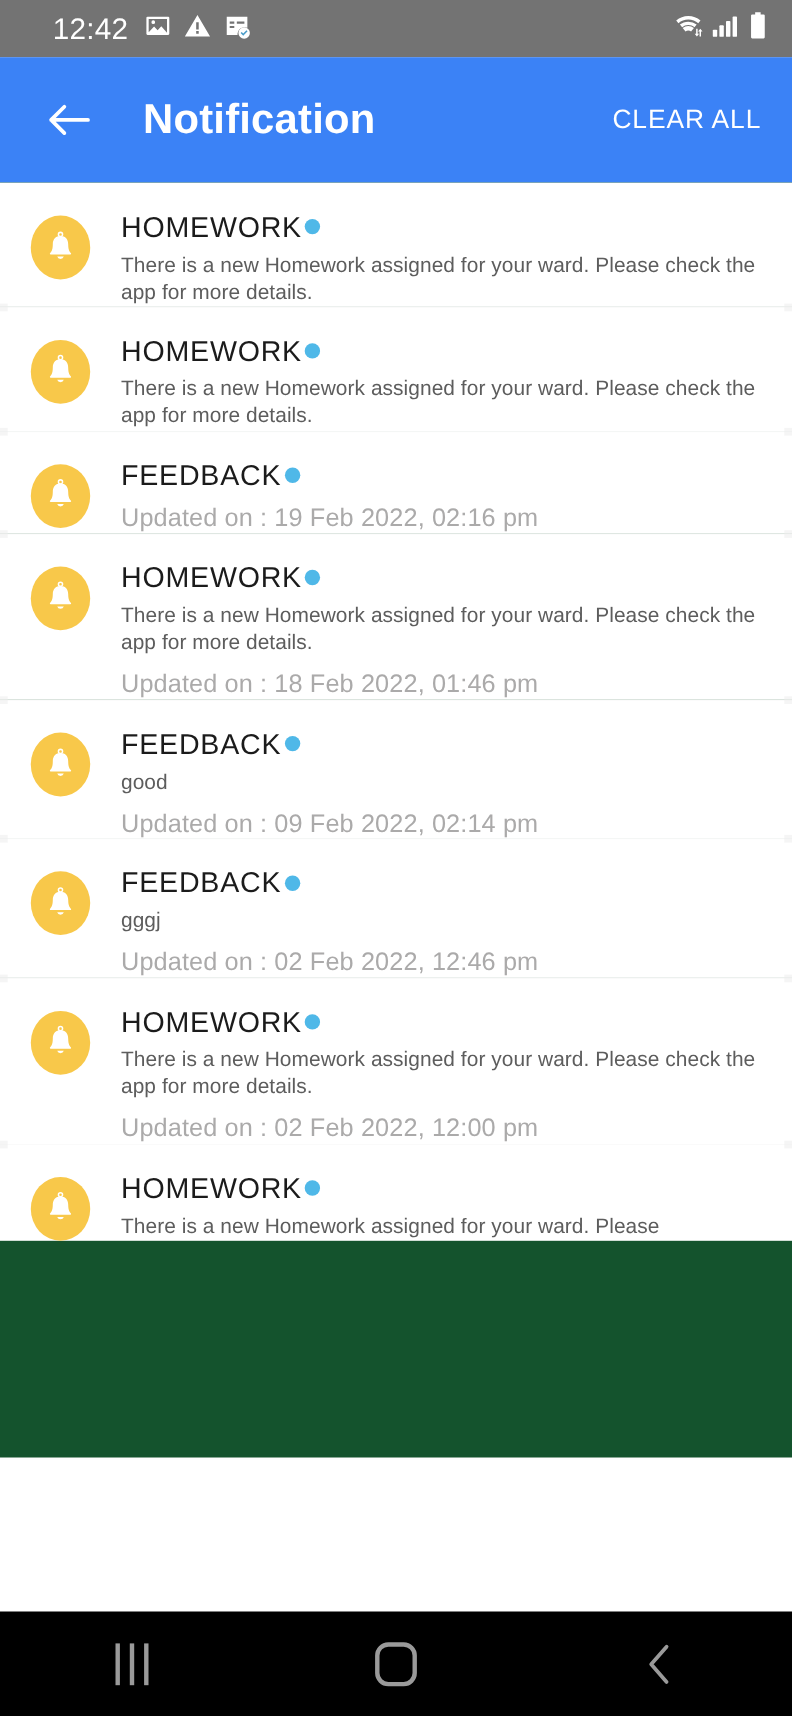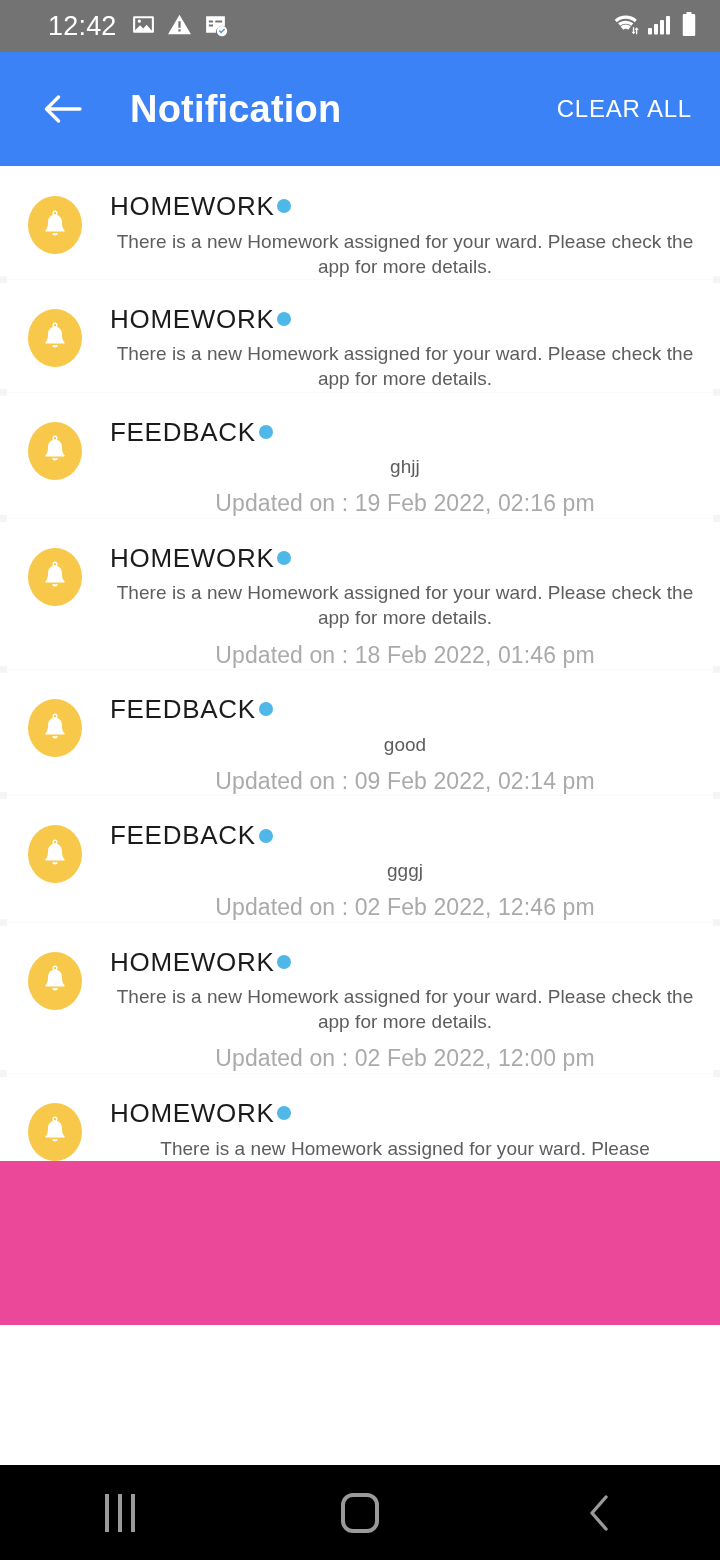--- a/index.html
+++ b/index.html
@@ -47,21 +47,21 @@
     margin-left:auto;
     font-size:24px; font-weight:500; color:#ffffff;
     letter-spacing:0.8px; cursor:pointer; white-space:nowrap;
     padding:8px 4px;
   }
 
   
   .list{
     position:absolute; top:166px; left:0;
     width:720px; height:1159px;
-    background:#ec4899; overflow:hidden;text-align:center;
+    background:#14532d; overflow:hidden;
   }
   .item{
     position:relative;
     display:flex;
     padding:26px 20px 0 28px;
     background:#ffffff;
     cursor:pointer;
   }
   .item + .item::before{
     content:""; position:absolute; top:0; left:0;
@@ -226,21 +226,20 @@
             <path fill="#ffffff" d="M12 4.3c-3.6 0-5.6 2.5-5.6 6.1 0 4.3-1.3 5.6-2 6.4-.3.3-.1.9.4.9h14.4c.5 0 .7-.6.4-.9-.7-.8-2-2.1-2-6.4 0-3.6-2-6.1-5.6-6.1Z"></path>
             <path fill="#ffffff" d="M9.6 19.2a2.5 2.5 0 0 0 4.8 0H9.6Z"></path>
           </svg>
         </span>
       </span>
       <span class="item-body">
         <span class="item-title-row" style="display: flex;">
           <span class="item-title">FEEDBACK</span>
           <span class="unread-dot"></span>
         </span>
-        <span class="item-desc" style="display: block;">ghjj</span>
         <span class="item-time" style="display: block;">Updated on : 19 Feb 2022, 02:16 pm</span>
       </span>
     </div>
     <div class="item">
       <span class="item-edge-l"></span>
       <span class="item-edge-r"></span>
       <span class="bell-wrap">
         <span class="bell-circle">
           <svg width="30" height="33" viewBox="0 0 24 26" aria-hidden="true">
             <circle cx="12" cy="3.1" r="1.5" fill="none" stroke="#ffffff" stroke-width="1.1"></circle>

